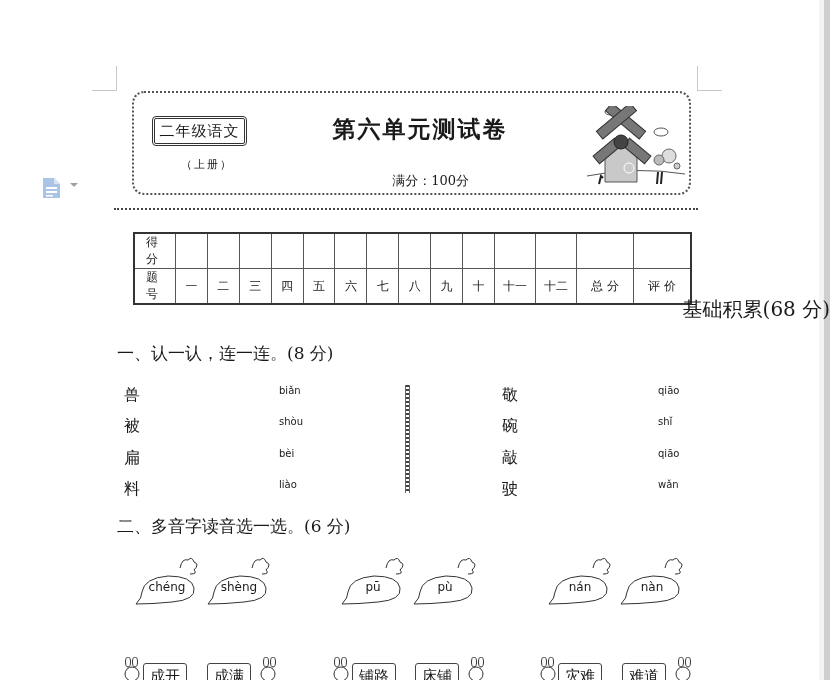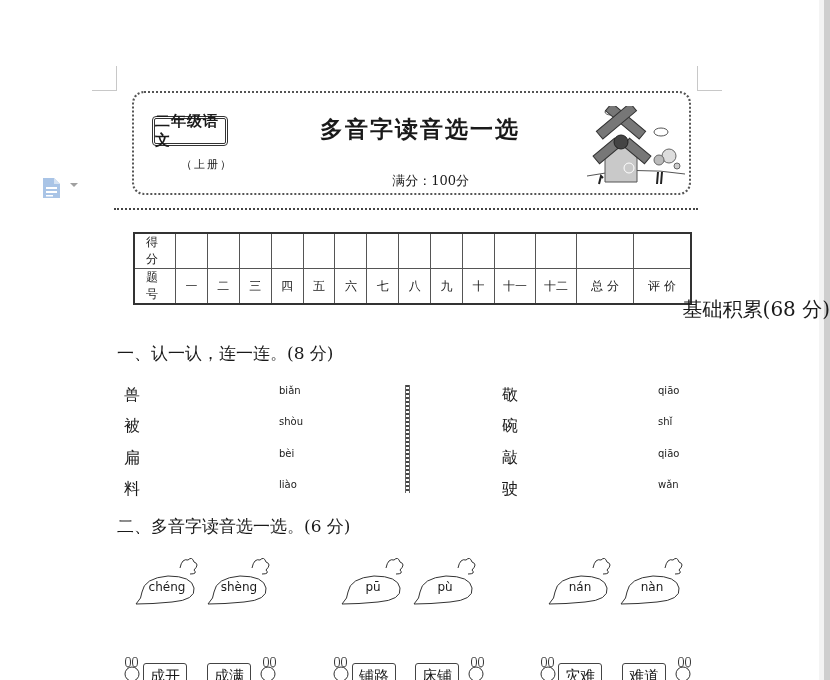--- a/index.html
+++ b/index.html
@@ -22,23 +22,23 @@
 
   .doc-icon { position:absolute; left:42px; top:177px; width:20px; height:22px; }
   .doc-caret { position:absolute; left:70px; top:183px; width:0; height:0;
     border-left:4px solid transparent; border-right:4px solid transparent; border-top:4px solid #a0a0a0; }
 
   .header-box {
     position:absolute; left:132px; top:91px; width:559px; height:104px;
     border:2px dotted #555; border-radius:12px; box-sizing:border-box;
   }
   .grade-label {
-    position:absolute; left:152px; top:116px; width:76px; height:30px;
+    position:absolute; left:152px; top:116px; width:95px; height:30px;
     border:3px double #333; border-radius:4px; box-sizing:border-box;
-    font-family:"DejaVu Sans", sans-serif; font-weight:bold; font-size:15px;
+    font-family:"DejaVu Sans", sans-serif; font-weight:normal; font-size:15px;
     display:flex; align-items:center; justify-content:center; letter-spacing:1px;
   }
   .volume-label {
     position:absolute; left:172px; top:157px; width:70px; text-align:center;
     font-family:"DejaVu Sans", sans-serif; font-size:11px; letter-spacing:2px;
   }
   .exam-title {
     position:absolute; left:320px; top:114px; width:200px; text-align:center;
     font-family:"DejaVu Sans", sans-serif; font-weight:bold; font-size:23px; letter-spacing:2px;
   }
@@ -109,21 +109,21 @@
     <rect x="4" y="10" width="11" height="2" fill="#fff"></rect>
     <rect x="4" y="14" width="11" height="2" fill="#fff"></rect>
     <rect x="4" y="18" width="7" height="1.5" fill="#fff"></rect>
   </svg>
 </div>
 <div class="doc-caret"></div>
 
 <div class="header-box"></div>
 <div class="grade-label">二年级语文</div>
 <div class="volume-label">（上册）</div>
-<div class="exam-title">多音字读音选一选</div>
+<div class="exam-title">第六单元测试卷</div>
 <div class="full-score">满分：100分</div>
 
 <div class="windmill">
   <svg width="106" height="84" viewBox="0 0 106 84">
     <ellipse cx="26" cy="6" rx="6" ry="3" fill="#fff" stroke="#555" stroke-width="1"></ellipse>
     <ellipse cx="76" cy="26" rx="7" ry="4" fill="#fff" stroke="#555" stroke-width="1"></ellipse>
     <path d="M2 70 Q50 60 100 68" fill="none" stroke="#555" stroke-width="1"></path>
     <path d="M20 48 Q22 36 36 34 Q50 36 52 48 L52 76 L20 76 Z" fill="#c9c9c9" stroke="#555" stroke-width="1"></path>
     <circle cx="44" cy="62" r="5" fill="none" stroke="#fff" stroke-width="1"></circle>
     <rect x="4" y="12" width="44" height="10" transform="rotate(40 36 36)" fill="#777" stroke="#333"></rect>

